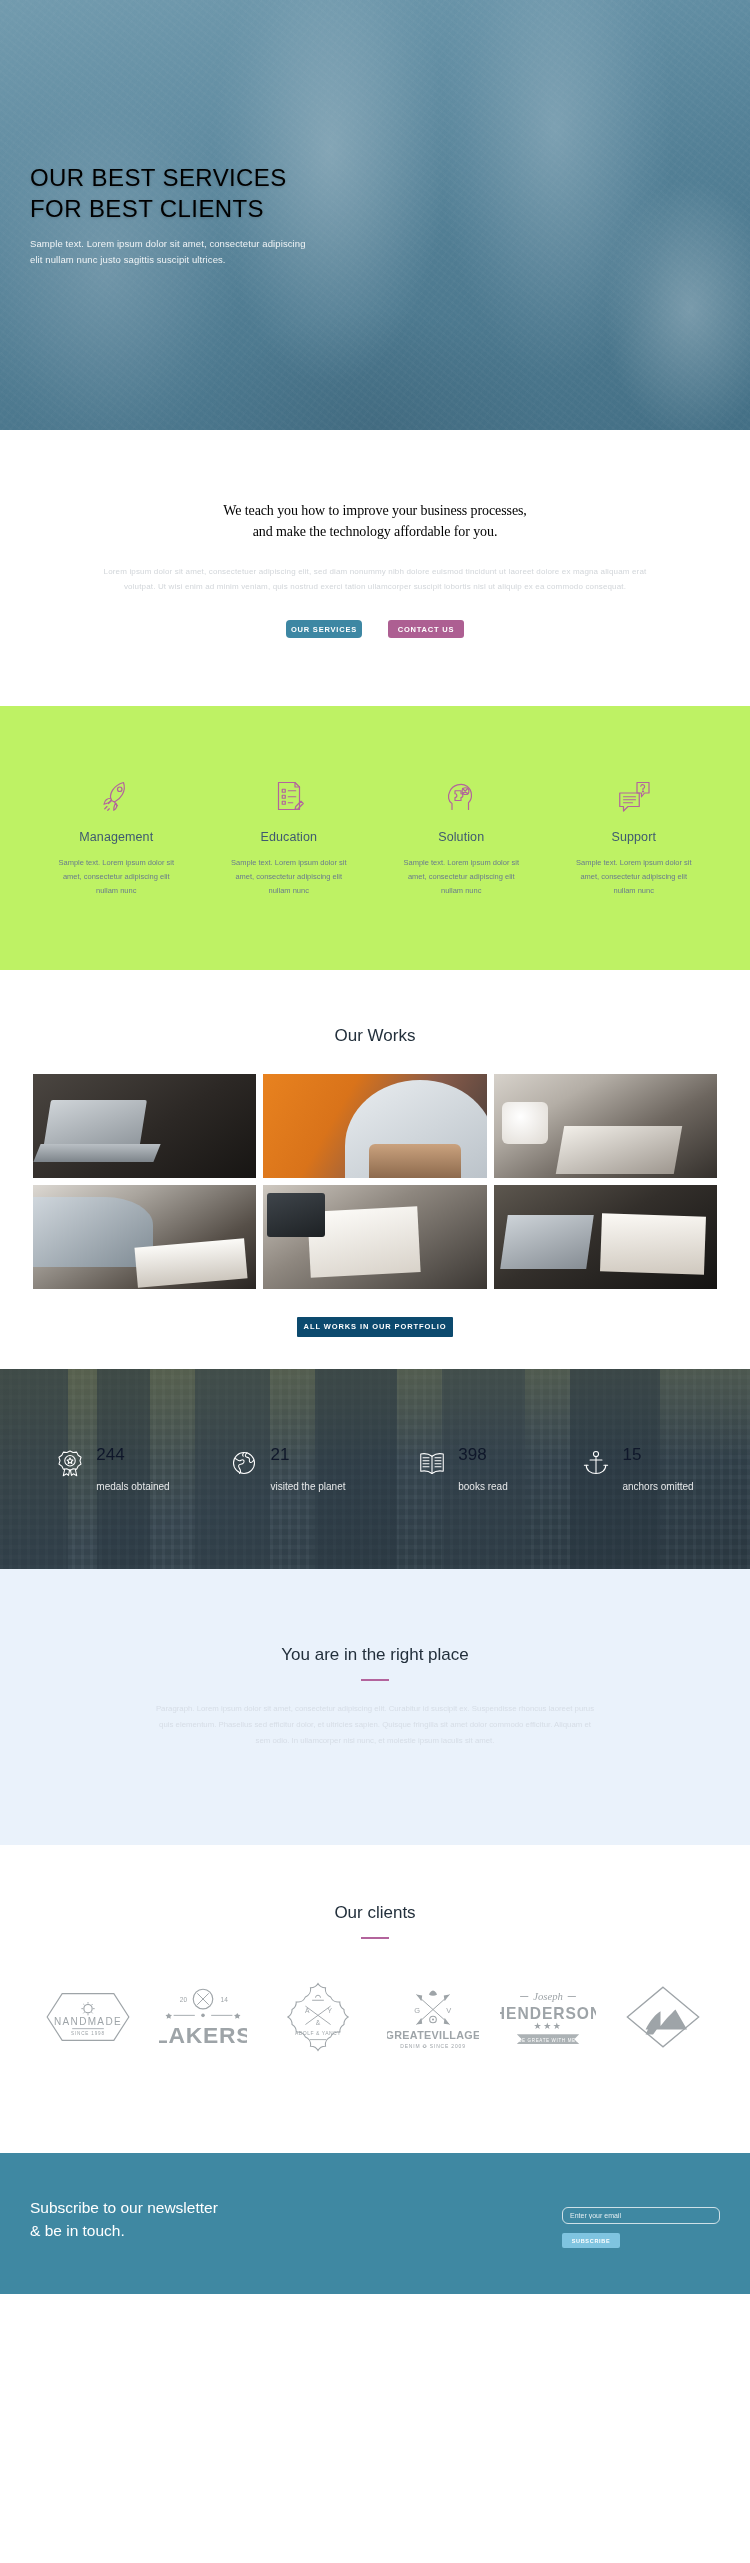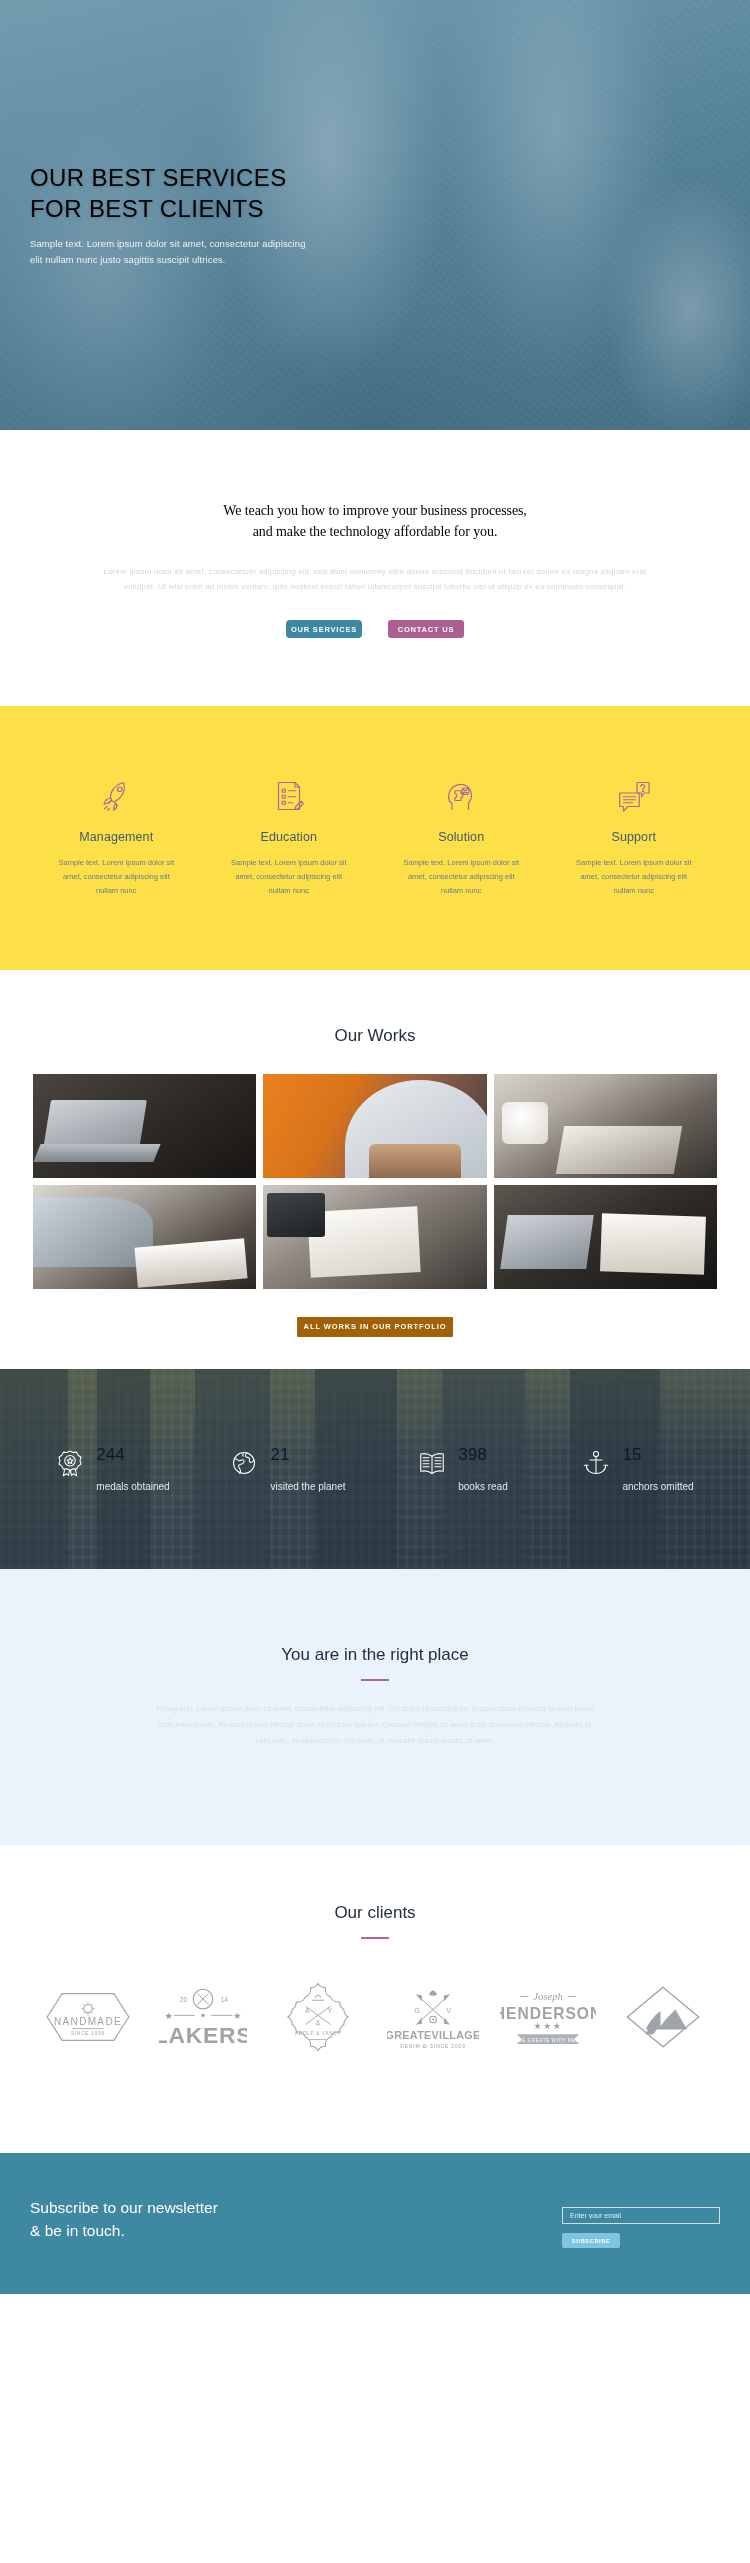--- a/index.html
+++ b/index.html
@@ -60,21 +60,21 @@
   .btn-row { margin-top:26px; display:flex; justify-content:center; gap:26px; }
   .btn {
     display:inline-flex; align-items:center; justify-content:center;
     font-size:7.5px; font-weight:700; letter-spacing:.8px; color:#fff;
     border:none; cursor:pointer; font-family:inherit;
   }
   .btn-primary { background:#3d87a3; width:76px; height:18px; border-radius:4px; }
   .btn-accent  { background:#ad5f92; width:76px; height:18px; border-radius:3px; }
 
   
-  .features { background:#fde047; padding:68px 0 72px; }
+  .features { background:#bef264; padding:68px 0 72px; }
   .feat-grid { display:flex; width:690px; margin:0 auto; }
   .feat { flex:1; text-align:center; padding:0 10px; }
   .feat-icon { height:44px; display:flex; align-items:center; justify-content:center; }
   .feat-icon svg { display:block; }
   .feat h3 {
     margin-top:12px; font-size:12.5px; font-weight:400; color:#3f5a70; letter-spacing:.1px;
   }
   .feat p {
     margin-top:12px; font-size:7.5px; line-height:1.85; color:#6a7c8c;
     width:125px; margin-left:auto; margin-right:auto;
@@ -116,21 +116,21 @@
   .t5:after{content:"";position:absolute;left:4px;top:8px;width:58px;height:44px;
     background:linear-gradient(160deg,#3f454b,#1d2124);border-radius:3px;}
   .t6 { background:linear-gradient(150deg,#5d574f 0%,#332f2b 45%,#141312 100%); }
   .t6:before{content:"";position:absolute;left:10px;top:30px;width:86px;height:54px;
     background:linear-gradient(160deg,#cdd3d8,#868d94);transform:skewX(-8deg);}
   .t6:after{content:"";position:absolute;right:12px;top:30px;width:104px;height:58px;
     background:linear-gradient(175deg,#fbf9f5,#cfc8be);transform:rotate(2deg);}
 
   .works-btn-wrap { padding:26px 0 32px; }
   .btn-wide {
-    background:#a16207; color:#fff; border:none; cursor:pointer;
+    background:#0c4a6e; color:#fff; border:none; cursor:pointer;
     font-family:inherit; font-size:7.5px; font-weight:700; letter-spacing:.9px;
     width:156px; height:20px; border-radius:1px;
   }
 
   
   .counters { position:relative; height:200px; overflow:hidden; }
   .city {
     position:absolute; inset:0;
     background:
       linear-gradient(180deg, rgba(150,150,90,.55) 0%, rgba(0,0,0,0) 45%),
@@ -173,21 +173,21 @@
   .logo { flex:1; display:flex; align-items:center; justify-content:center; }
 
   
   .footer { background:#3f88a2; padding:44px 30px 46px; display:flex;
             align-items:flex-start; justify-content:space-between; }
   .footer h3 { font-size:15.5px; font-weight:400; color:#fff; line-height:1.45; }
   .sub-form { padding-top:10px; }
   .sub-input {
     display:block; width:158px; height:17px; background:transparent;
     border:1px solid rgba(255,255,255,.75); color:#fff;
-    font-family:inherit; font-size:7px; padding:0 7px; border-radius:0;
+    font-family:inherit; font-size:7px; padding:0 7px; border-radius:6px;
   }
   .sub-input::placeholder { color:rgba(255,255,255,.85); }
   .sub-btn {
     margin-top:9px; display:block; width:58px; height:15px;
     background:#7fc4e0; color:#fff; border:none; cursor:pointer;
     font-family:inherit; font-size:5.5px; font-weight:700; letter-spacing:.7px;
     border-radius:2px;
   }
 </style>
 </head>

